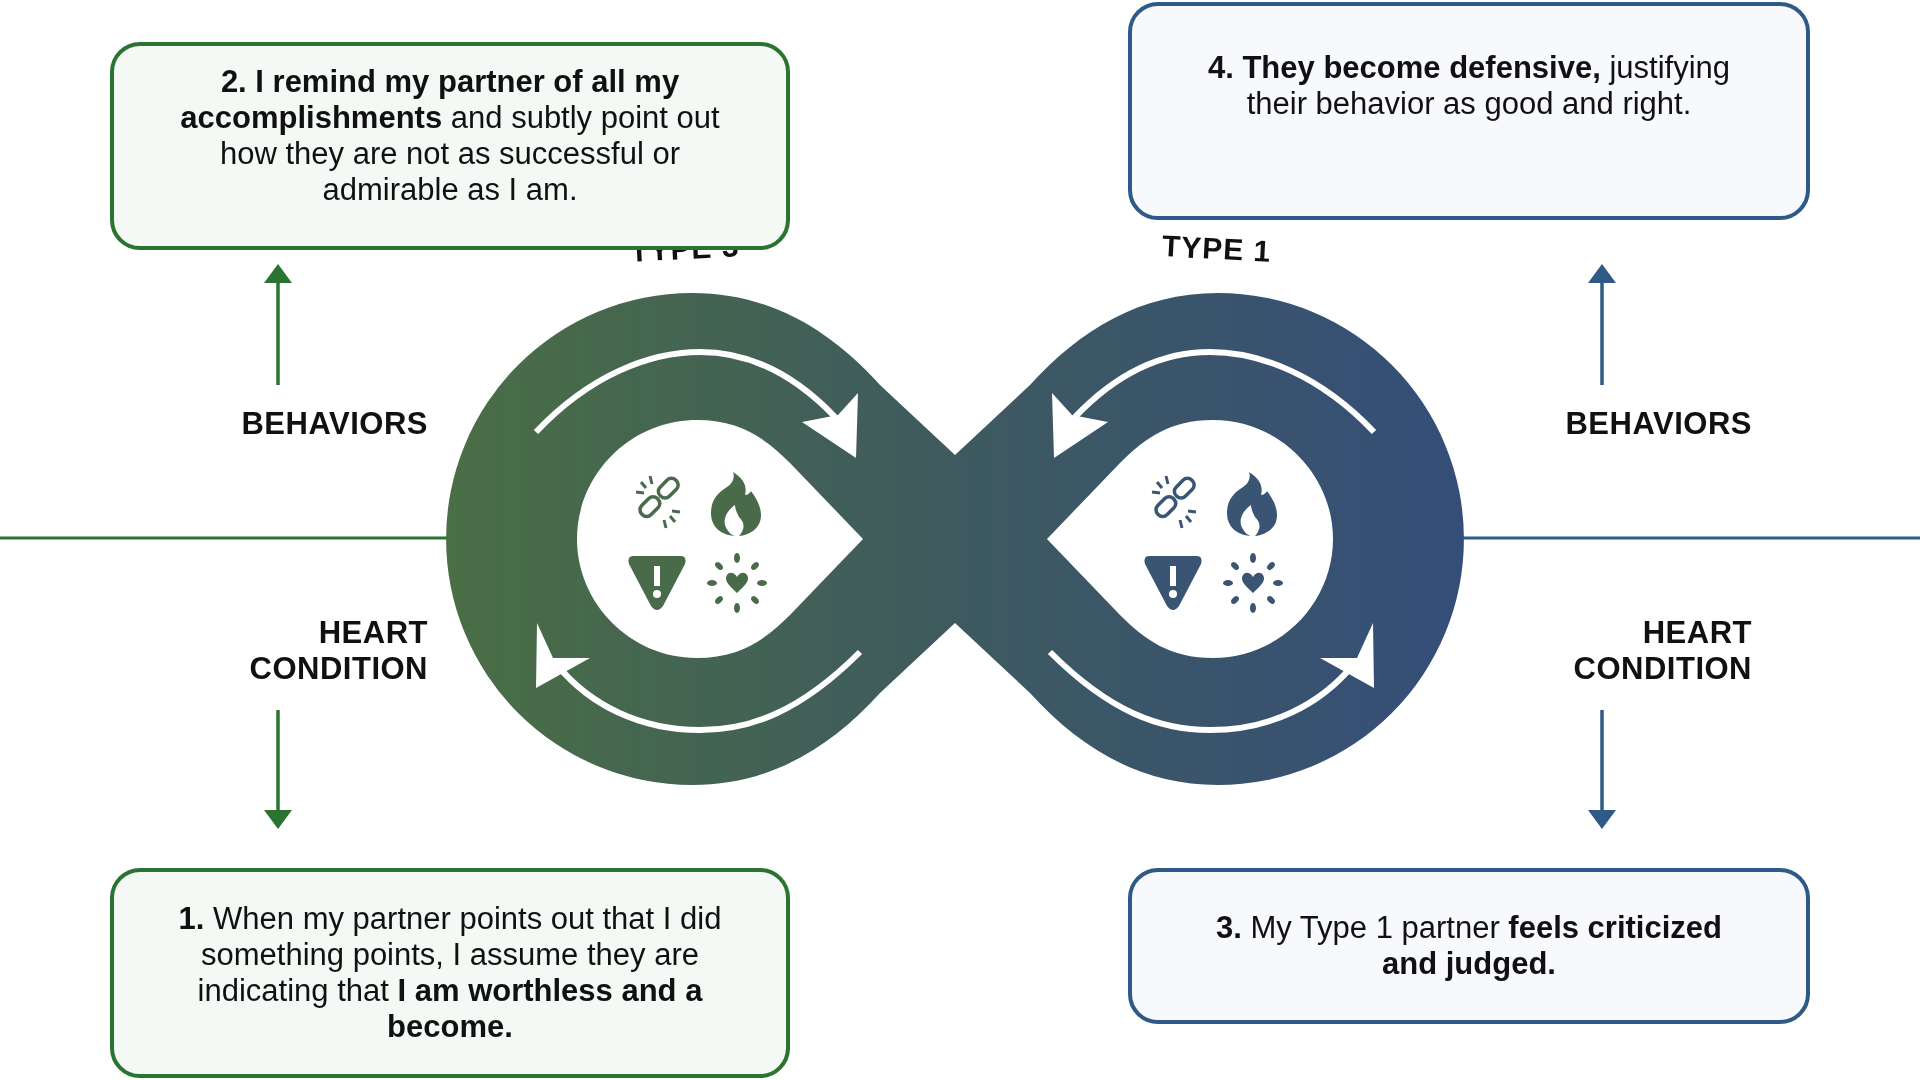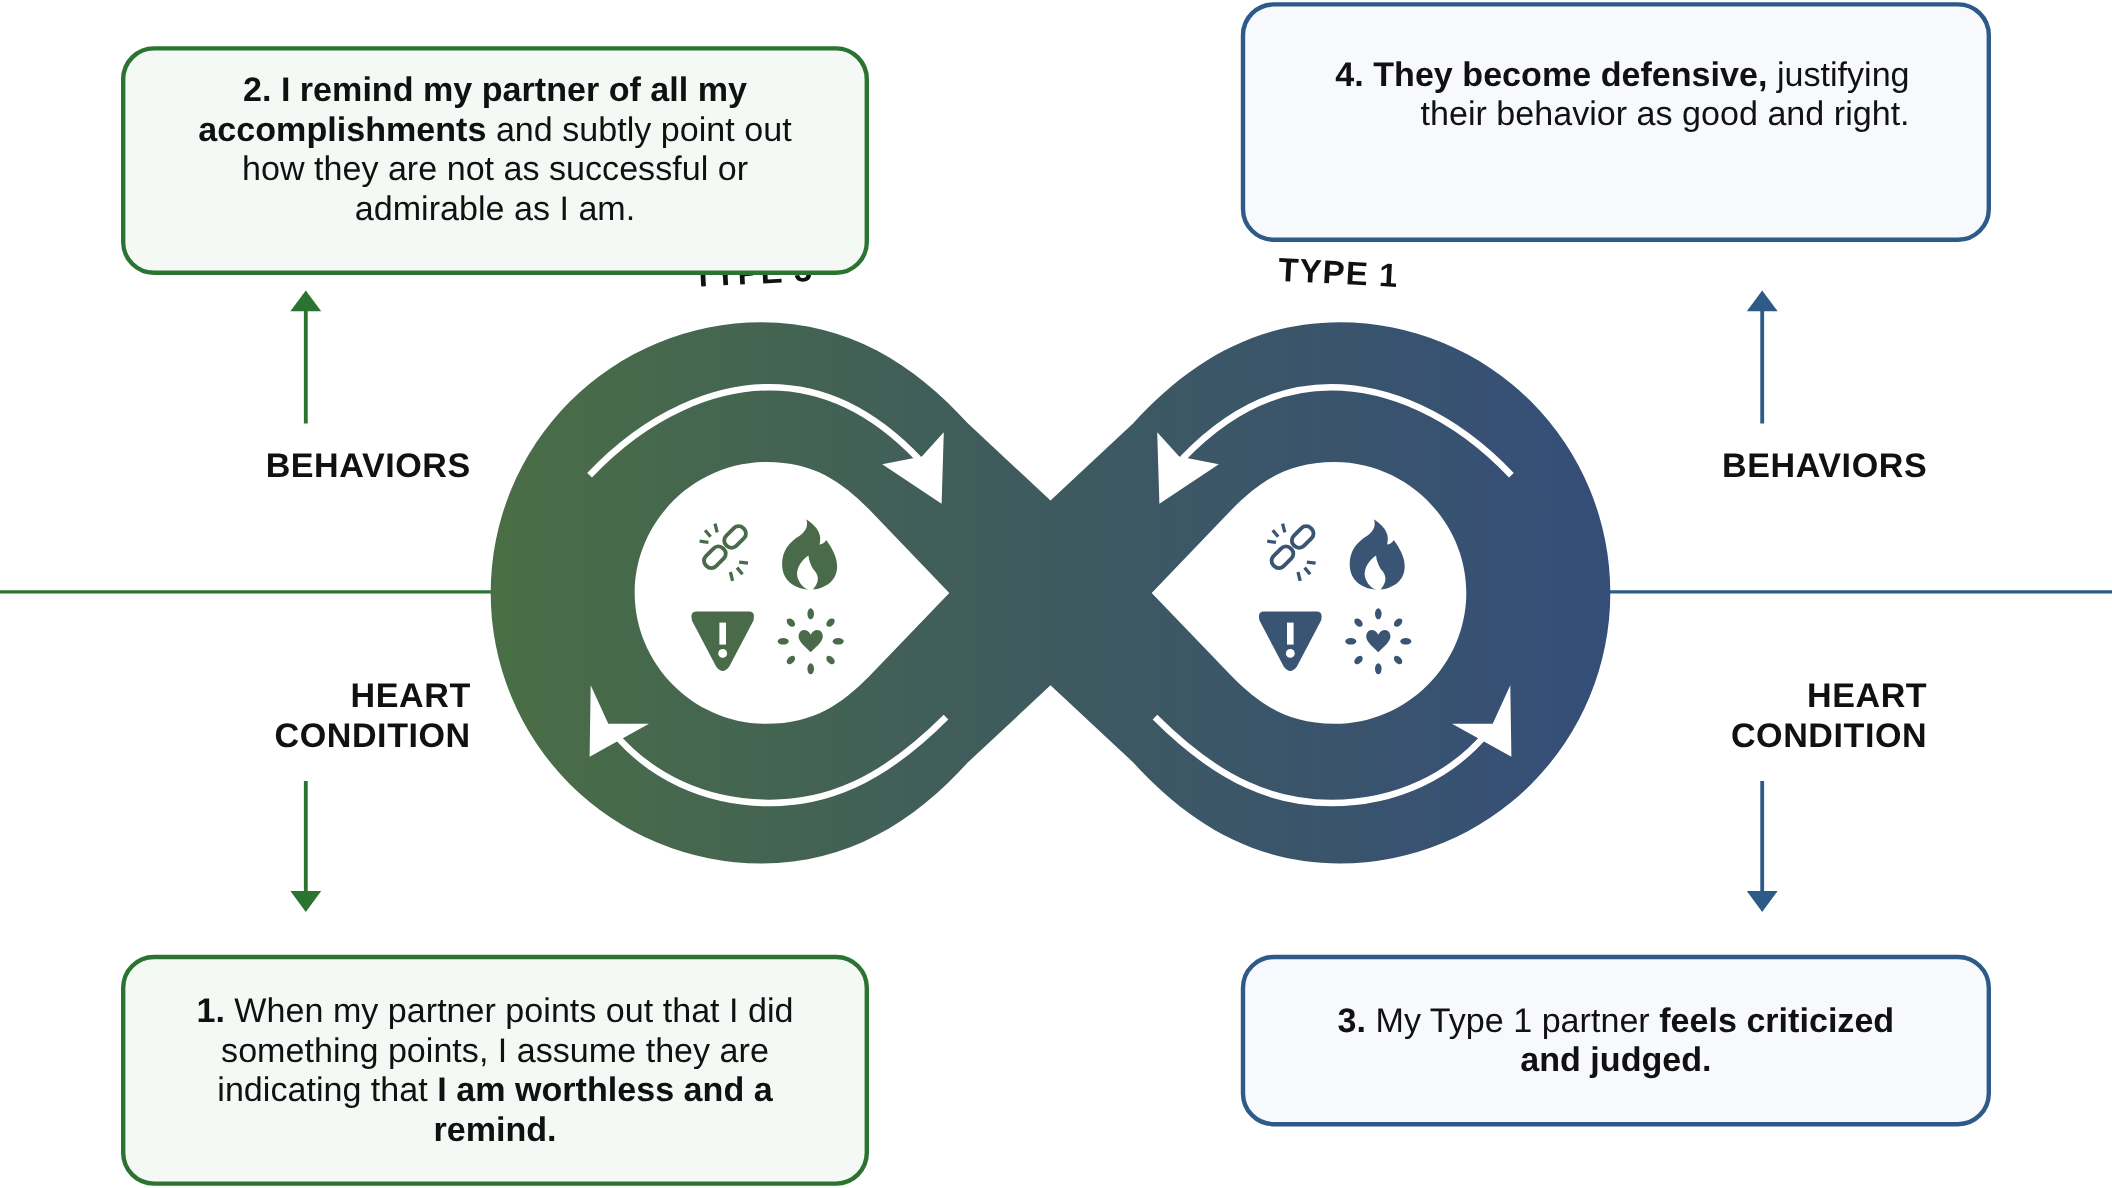--- a/index.html
+++ b/index.html
@@ -163,29 +163,29 @@
   <div>HEART</div>
   <div>CONDITION</div>
 </div>
 
 <div class="box green" style="left:110px; top:2px; width:680px; height:208px; padding-bottom:20px;margin-top:40px;">
   <div>
     <b>2. I remind my partner of all my accomplishments</b><span> and subtly point out how they are not as successful or admirable as I am.</span>
   </div>
 </div>
 
-<div class="box blue" style="left:1128px; top:2px; width:682px; height:218px; padding:0 70px 50px;text-align:right;">
+<div class="box blue" style="left:1128px; top:2px; width:682px; height:218px; padding:0 70px 50px;">
   <div>
     <b>4. They become defensive,</b><span> justifying their behavior as good and right.</span>
   </div>
 </div>
 
 <div class="box green" style="left:110px; top:868px; width:680px; height:210px;">
   <div>
-    <b>1.</b><span> When my partner points out that I did something points, I assume they are indicating that </span><b>I am worthless and a remind.</b>
+    <b>1.</b><span> When my partner points out that I did something points, I assume they are indicating that </span><b>I am worthless and a become.</b>
   </div>
 </div>
 
 <div class="box blue" style="left:1128px; top:868px; width:682px; height:156px; padding:0 56px;">
   <div>
     <b>3.</b><span> My Type 1 partner </span><b>feels criticized and judged.</b>
   </div>
 </div>
 
 </body></html>

